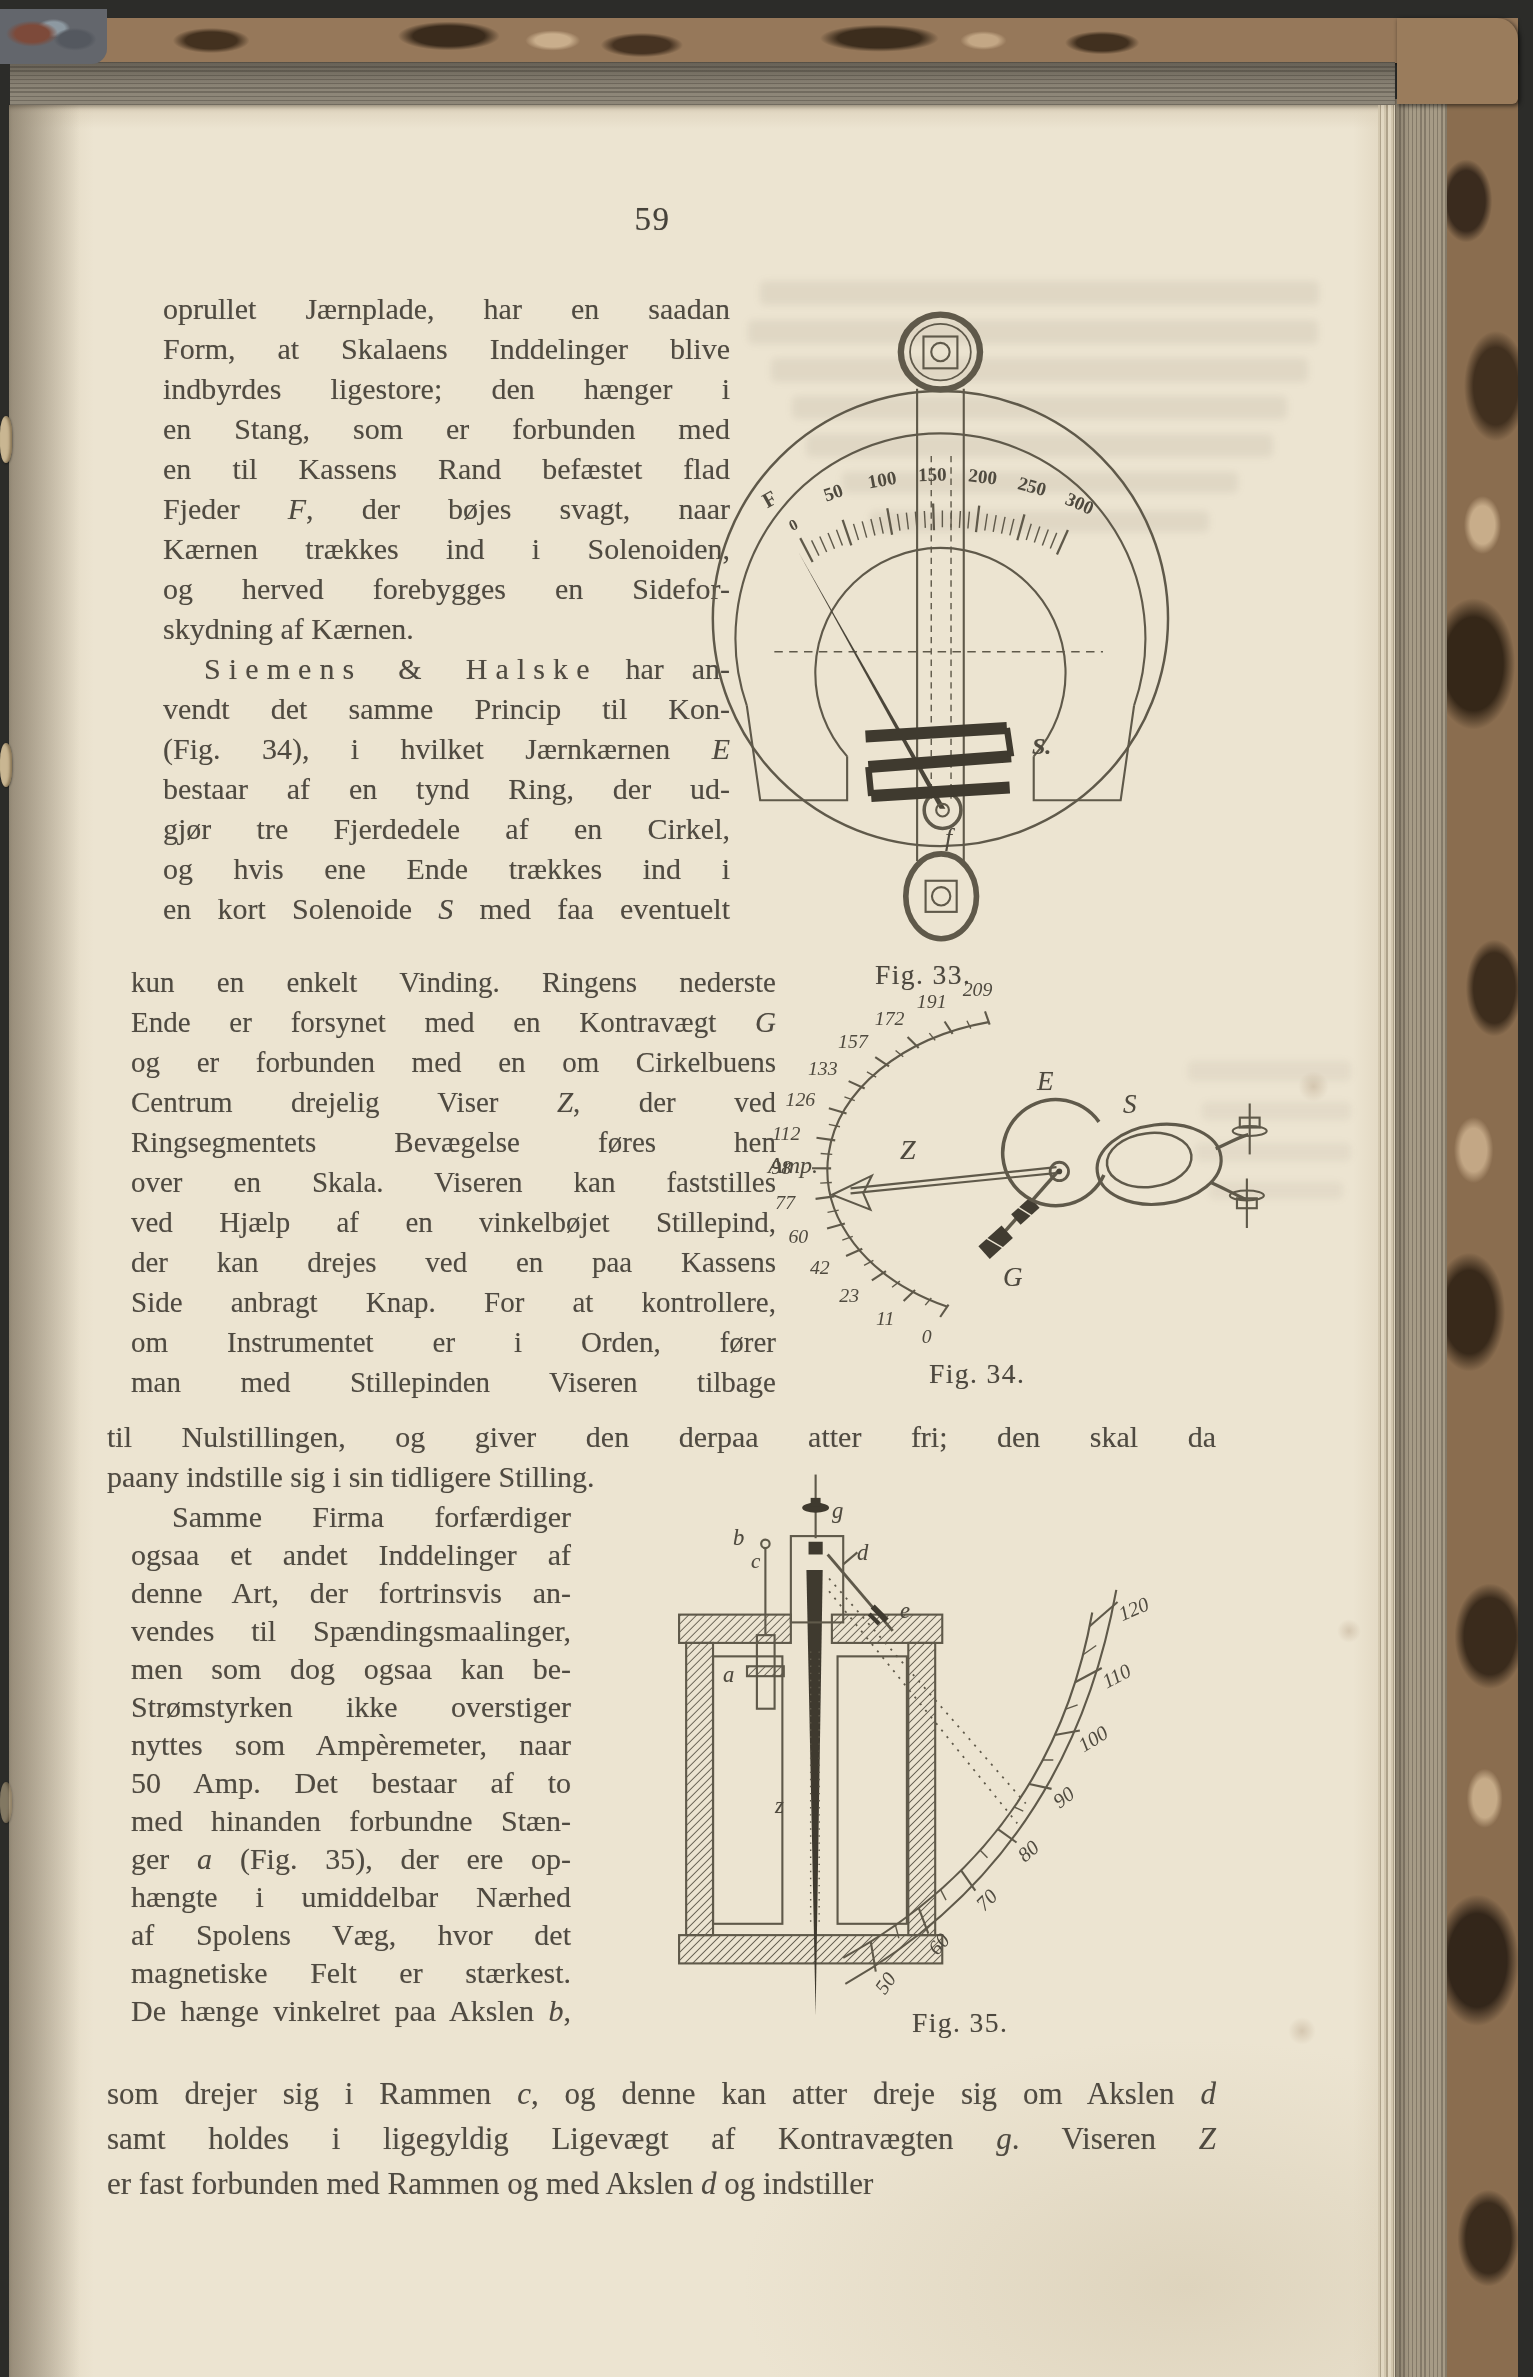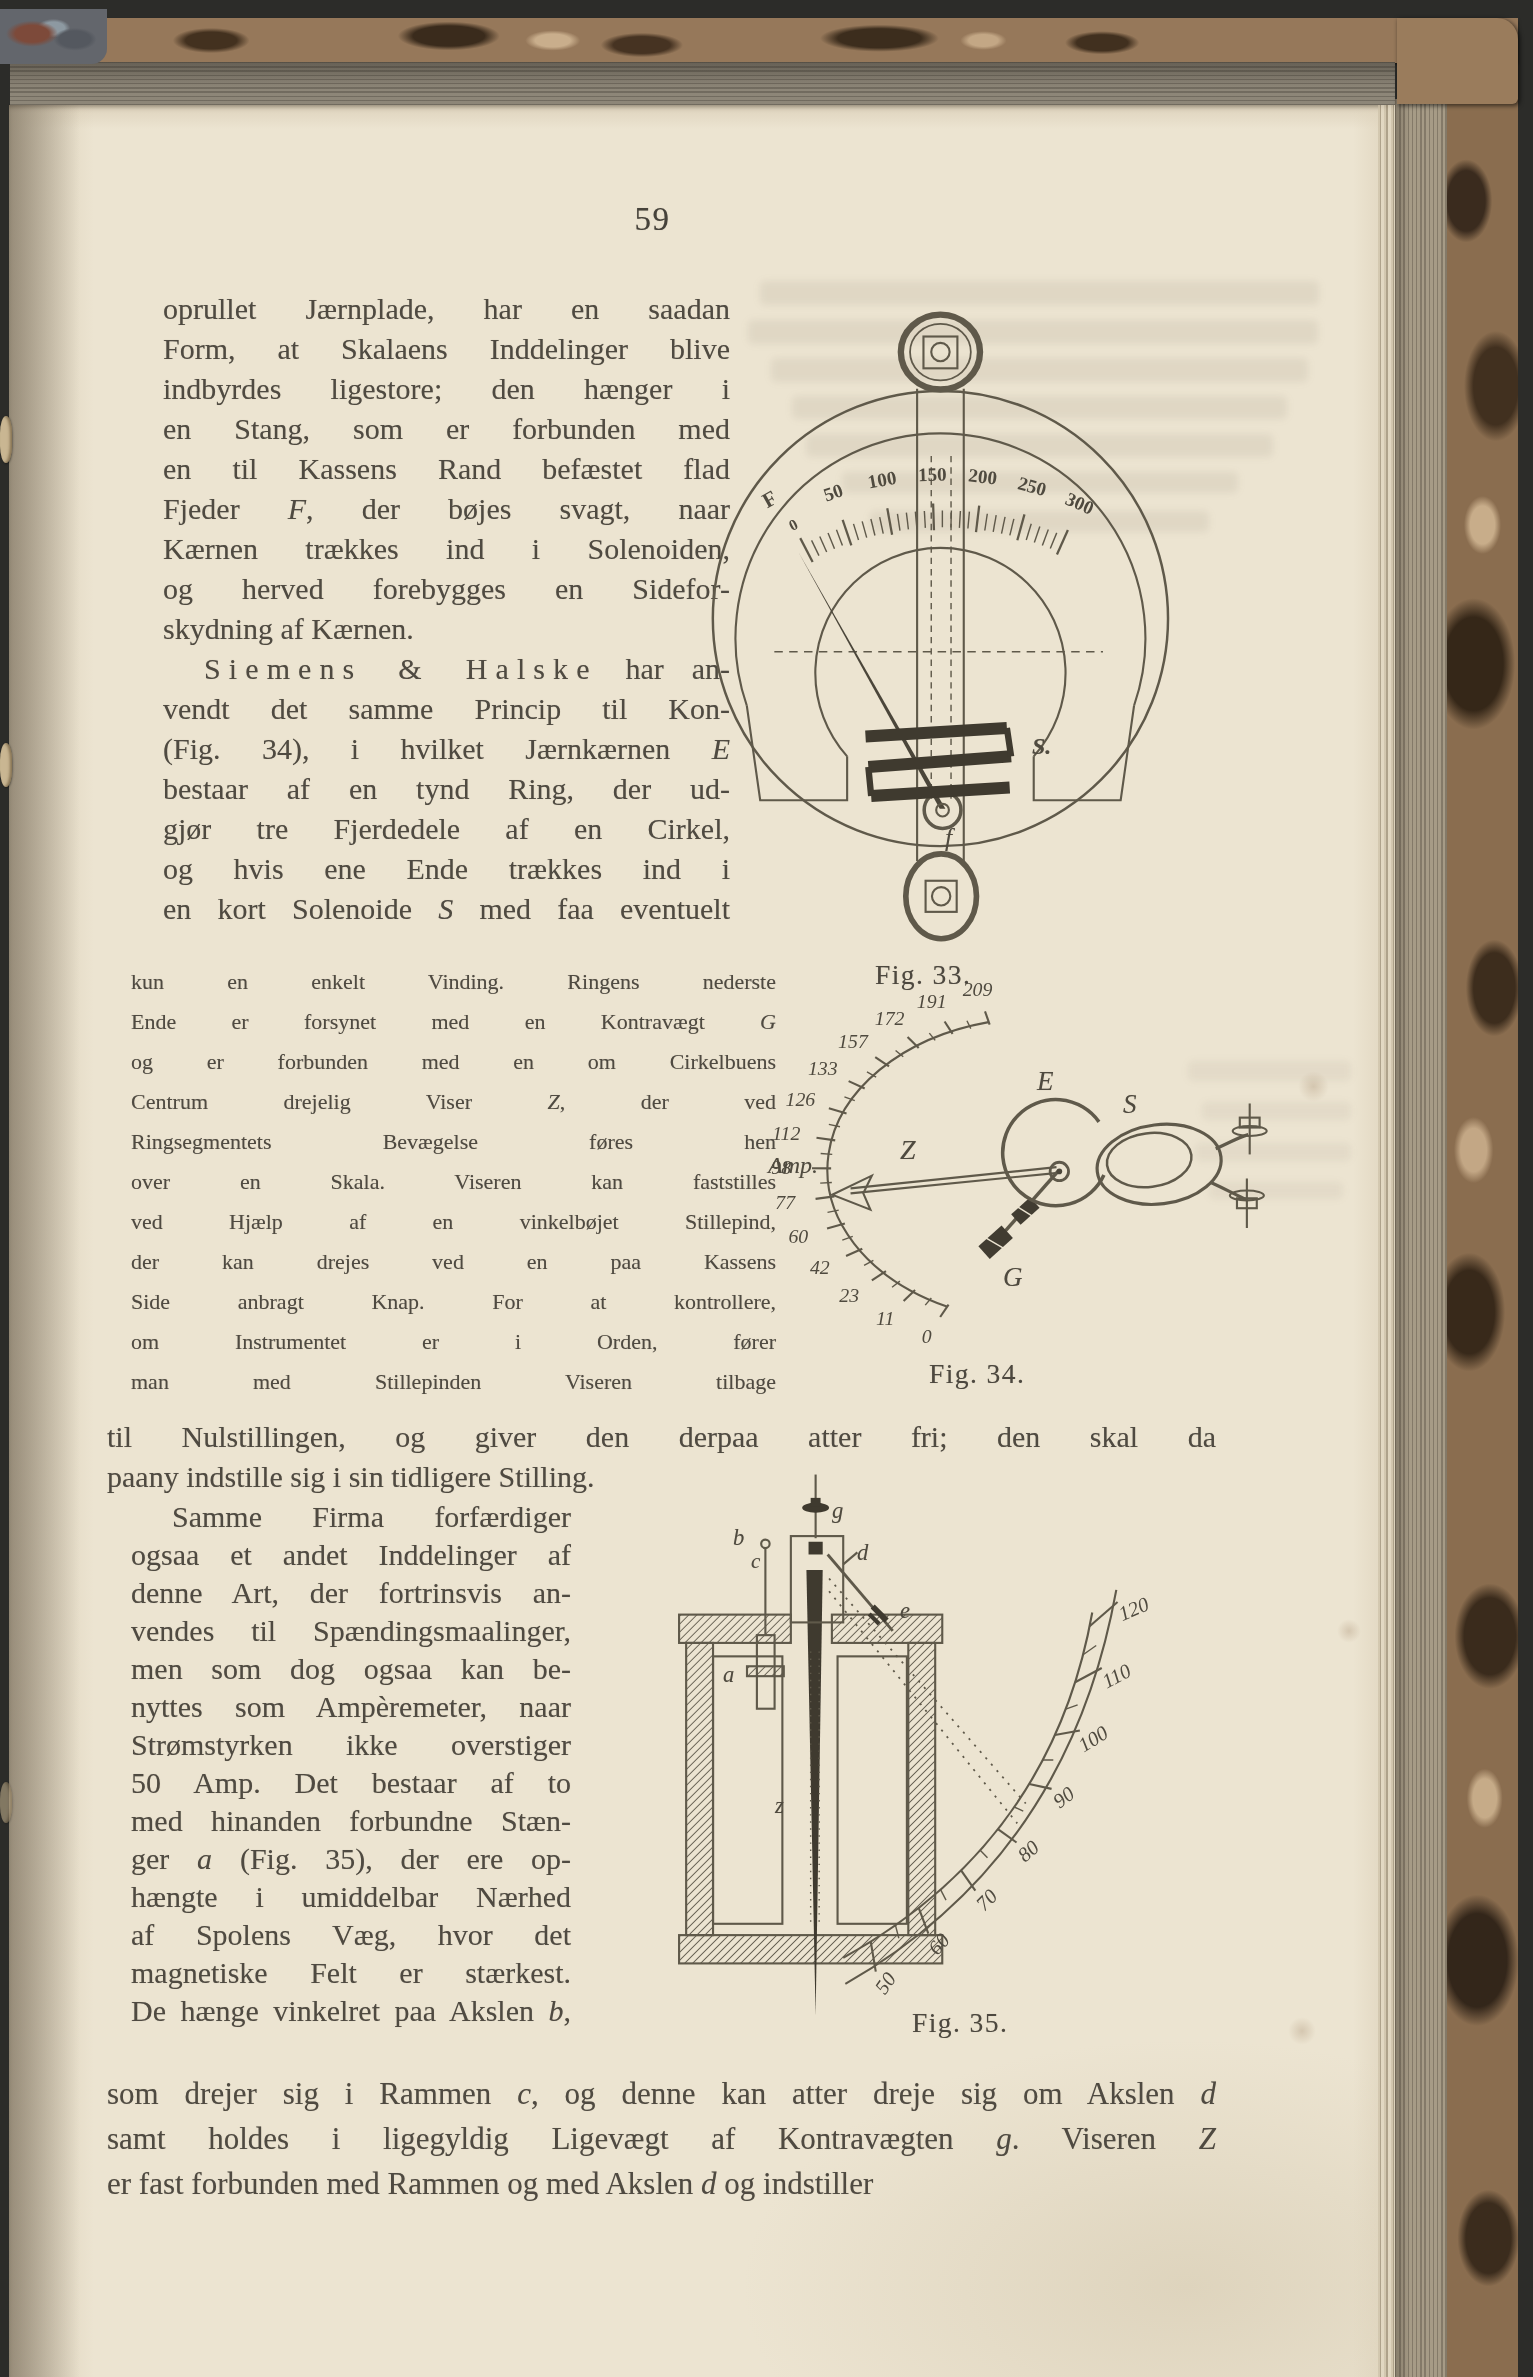--- a/index.html
+++ b/index.html
@@ -95,21 +95,21 @@
     position:absolute;left:0;width:12px;background:#c9b692;border-radius:6.4px/18.4px;
     box-shadow:inset -2.1px 0 2.8px rgba(90,70,40,.6), 0.7px 0.7px 2.1px rgba(0,0,0,.4);
   }
   
   .tblock{position:absolute;color:#4f4a41;text-align:justify;text-shadow:0 0 0.7px rgba(80,74,65,.35);}
   .ln{text-align-last:justify;}
   .ln.end{text-align-last:auto;}
   .ln.ind{text-indent:41px;}
   .lsp{letter-spacing:.27em;}
   .blkA{left:131px;top:289px;width:567px;font-size:30px;line-height:40px;margin-left:32px;}
-  .blkB{left:131px;top:962px;width:645px;font-size:22px;line-height:40px;}
+  .blkB{left:131px;top:962px;width:645px;font-size:29px;line-height:40px;}
   .blkC{left:107px;top:1417px;width:1109px;font-size:30px;line-height:40px;}
   .blkD{left:131px;top:1498px;width:440px;font-size:30px;line-height:38px;}
   .blkE{left:107px;top:2071px;width:1109px;font-size:31px;line-height:45px;}
   .pagenum{position:absolute;left:617px;top:201px;width:71px;text-align:center;
     font-size:33px;color:#46423a;letter-spacing:1.4px;text-shadow:0 0 0.7px rgba(70,66,58,.4);}
   .caption{position:absolute;font-size:27.6px;color:#4d483f;letter-spacing:1.4px;
     text-shadow:0 0 0.7px rgba(77,72,63,.4);}
   .figlab{position:absolute;color:#4f4a3f;font-style:italic;text-shadow:0 0 0.7px rgba(79,74,63,.35);}
   svg.fig{position:absolute;overflow:visible;}
   
@@ -192,22 +192,22 @@
   <div class="ln">til Nulstillingen, og giver den derpaa atter fri; den skal da</div>
   <div class="ln end">paany indstille sig i sin tidligere Stilling.</div>
 </div>
 
 <div class="tblock blkD">
   <div class="ln ind">Samme Firma forfærdiger</div>
   <div class="ln">ogsaa et andet Inddelinger af</div>
   <div class="ln">denne Art, der fortrinsvis an-</div>
   <div class="ln">vendes til Spændingsmaalinger,</div>
   <div class="ln">men som dog ogsaa kan be-</div>
+  <div class="ln">Strømstyrken ikke overstiger</div>
   <div class="ln">nyttes som Ampèremeter, naar</div>
-  <div class="ln">Strømstyrken ikke overstiger</div>
   <div class="ln">50 Amp.  Det bestaar af to</div>
   <div class="ln">med hinanden forbundne Stæn-</div>
   <div class="ln">ger <i>a</i> (Fig. 35), der ere op-</div>
   <div class="ln">hængte i umiddelbar Nærhed</div>
   <div class="ln">af Spolens Væg, hvor det</div>
   <div class="ln">magnetiske Felt er stærkest.</div>
   <div class="ln">De hænge vinkelret paa Akslen <i>b</i>,</div>
 </div>
 
 <div class="tblock blkE">

